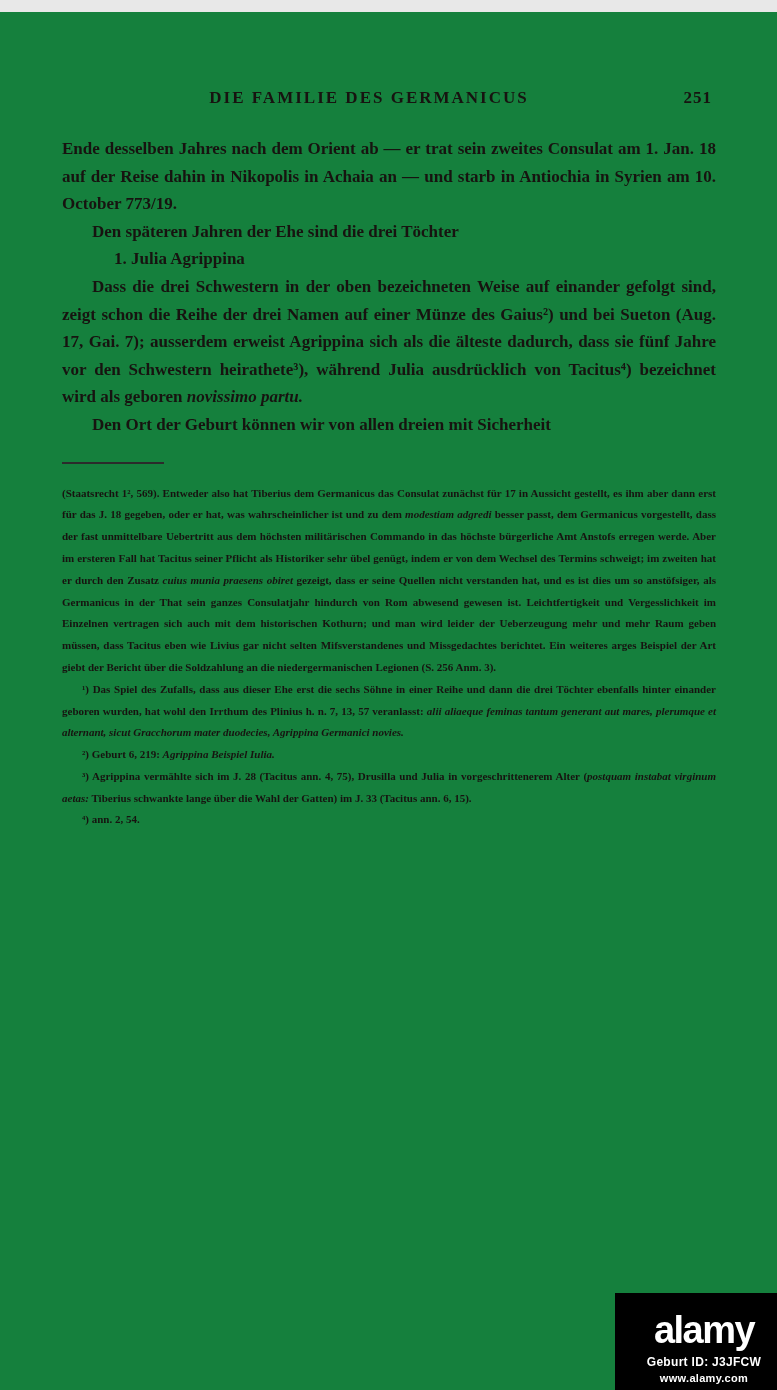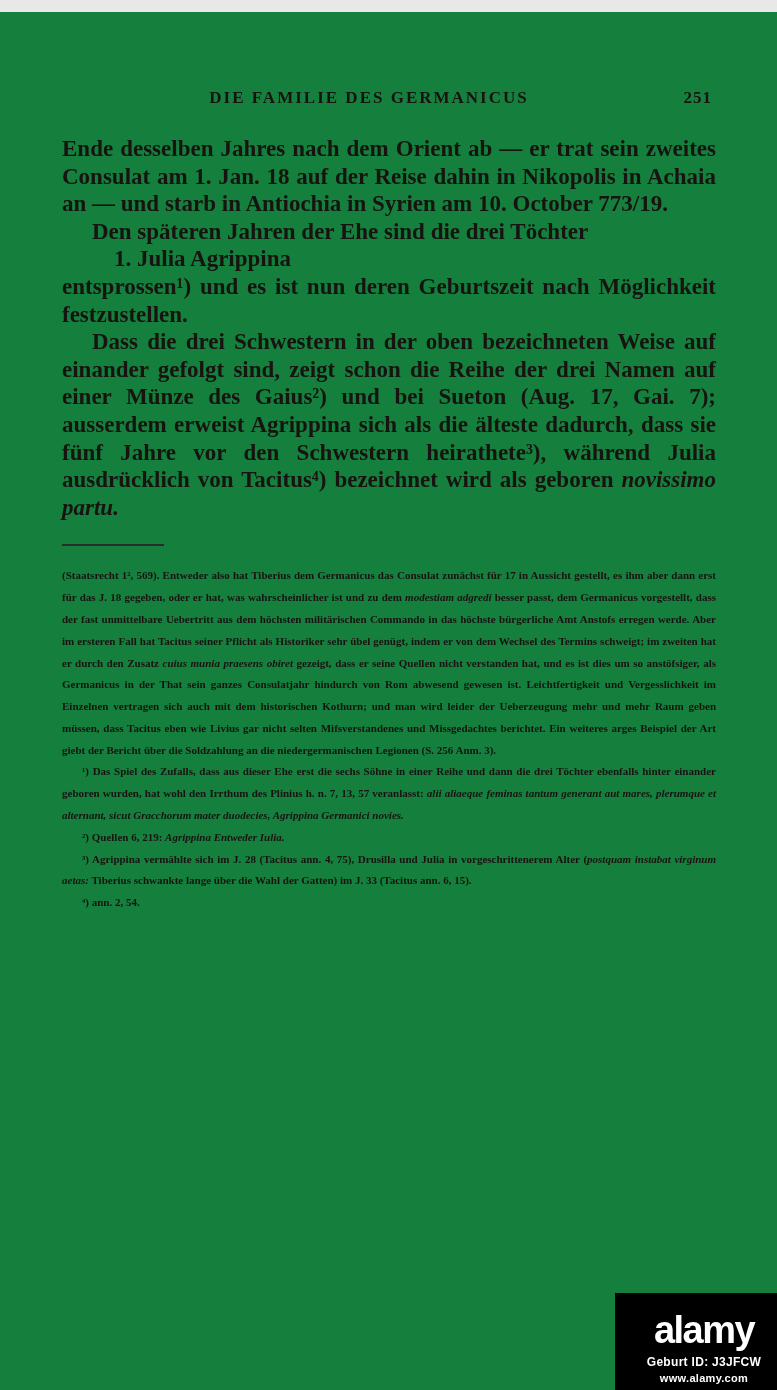--- a/index.html
+++ b/index.html
@@ -13,21 +13,21 @@
     font-weight:bold;
     margin:12px auto;
     padding-left:16px;
   }
   .content { position:absolute; left:62px; top:76px; width:654px; }
 
   .hdr { position:relative; text-align:center; font-size:17px; letter-spacing:2px; }
   .hdr .title { display:inline-block; margin-right:40px; }
   .hdr .pagenum { position:absolute; right:4px; top:0; letter-spacing:1px; }
 
-  .bodytext { margin-top:27px; font-size:23px; line-height:27.6px; text-align:justify; }
+  .bodytext { margin-top:27px; font-size:17px; line-height:27.6px; text-align:justify; }
   .bodytext p { margin:0; }
   .indent { text-indent:30px; }
   .daughters { padding-left:52px; }
   .daughters div { line-height:27.6px; }
   .it { font-style:italic; }
 
   .fnrule { margin-top:23px; width:102px; border:0; border-top:2px solid #2b2b2b; margin-left:0; }
 
   .fns { margin-top:19px; font-size:11px; line-height:21.8px; text-align:justify; }
   .fns p { margin:0; }
@@ -57,34 +57,34 @@
 
     <div class="bodytext">
       <p><span>Ende desselben Jahres nach dem Orient ab — er trat sein zweites Consulat am 1. Jan. 18 auf der Reise dahin in Nikopolis in Achaia an — und starb in Antiochia in Syrien am 10. October 773/19.</span></p>
 
       <p class="indent"><span>Den späteren Jahren der Ehe sind die drei Töchter</span></p>
 
       <div class="daughters">
         <div>1. Julia Agrippina</div>
       </div>
 
-      <p><span>entsprossen¹) und es ist nun deren Geburtszeit nach Möglichkeit festzustellen.</span></p>
 
       <p class="indent"><span>Dass die drei Schwestern in der oben bezeichneten Weise auf einander gefolgt sind, zeigt schon die Reihe der drei Namen auf einer Münze des Gaius²) und bei Sueton (Aug. 17, Gai. 7); ausserdem erweist Agrippina sich als die älteste dadurch, dass sie fünf Jahre vor den Schwestern heirathete³), während Julia ausdrücklich von Tacitus⁴) bezeichnet wird als geboren </span><span class="it">novissimo partu.</span></p>
 
+      <p class="indent"><span>Den Ort der Geburt können wir von allen dreien mit Sicherheit</span></p>
     </div>
 
     <hr class="fnrule">
 
     <div class="fns">
       <p><span>(Staatsrecht 1², 569). Entweder also hat Tiberius dem Germanicus das Consulat zunächst für 17 in Aussicht gestellt, es ihm aber dann erst für das J. 18 gegeben, oder er hat, was wahrscheinlicher ist und zu dem </span><span class="it">modestiam adgredi</span><span> besser passt, dem Germanicus vorgestellt, dass der fast unmittelbare Uebertritt aus dem höchsten militärischen Commando in das höchste bürgerliche Amt Anstofs erregen werde. Aber im ersteren Fall hat Tacitus seiner Pflicht als Historiker sehr übel genügt, indem er von dem Wechsel des Termins schweigt; im zweiten hat er durch den Zusatz </span><span class="it">cuius munia praesens obiret</span><span> gezeigt, dass er seine Quellen nicht verstanden hat, und es ist dies um so anstöfsiger, als Germanicus in der That sein ganzes Consulatjahr hindurch von Rom abwesend gewesen ist. Leichtfertigkeit und Vergesslichkeit im Einzelnen vertragen sich auch mit dem historischen Kothurn; und man wird leider der Ueberzeugung mehr und mehr Raum geben müssen, dass Tacitus eben wie Livius gar nicht selten Mifsverstandenes und Missgedachtes berichtet. Ein weiteres arges Beispiel der Art giebt der Bericht über die Soldzahlung an die niedergermanischen Legionen (S. 256 Anm. 3).</span></p>
 
       <p class="fnindent"><span>¹) Das Spiel des Zufalls, dass aus dieser Ehe erst die sechs Söhne in einer Reihe und dann die drei Töchter ebenfalls hinter einander geboren wurden, hat wohl den Irrthum des Plinius h. n. 7, 13, 57 veranlasst: </span><span class="it">alii aliaeque feminas tantum generant aut mares, plerumque et alternant, sicut Gracchorum mater duodecies, Agrippina Germanici novies.</span></p>
 
-      <p class="fnindent"><span>²) Quellen 6, 219: </span><span class="it">Agrippina Entweder Iulia.</span></p>
+      <p class="fnindent"><span>²) Geburt 6, 219: </span><span class="it">Agrippina Beispiel Iulia.</span></p>
 
       <p class="fnindent"><span>³) Agrippina vermählte sich im J. 28 (Tacitus ann. 4, 75), Drusilla und Julia in vorgeschrittenerem Alter (</span><span class="it">postquam instabat virginum aetas:</span><span> Tiberius schwankte lange über die Wahl der Gatten) im J. 33 (Tacitus ann. 6, 15).</span></p>
 
       <p class="fnindent"><span>⁴) ann. 2, 54.</span></p>
     </div>
 
   </div>
 
   <div class="wm">
     <div class="wm-brand">alamy</div>

